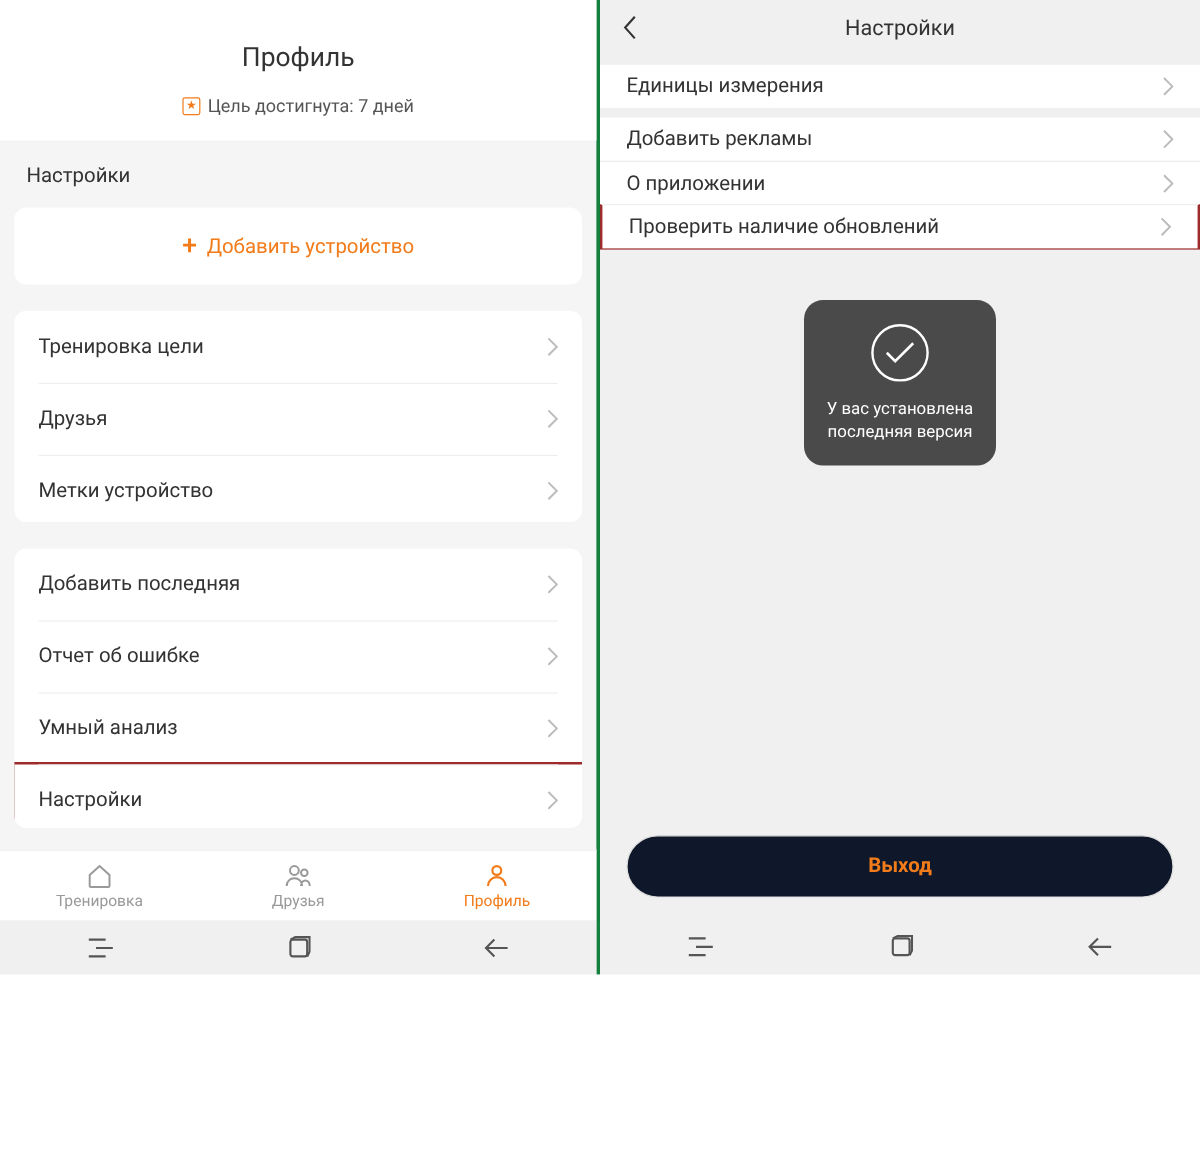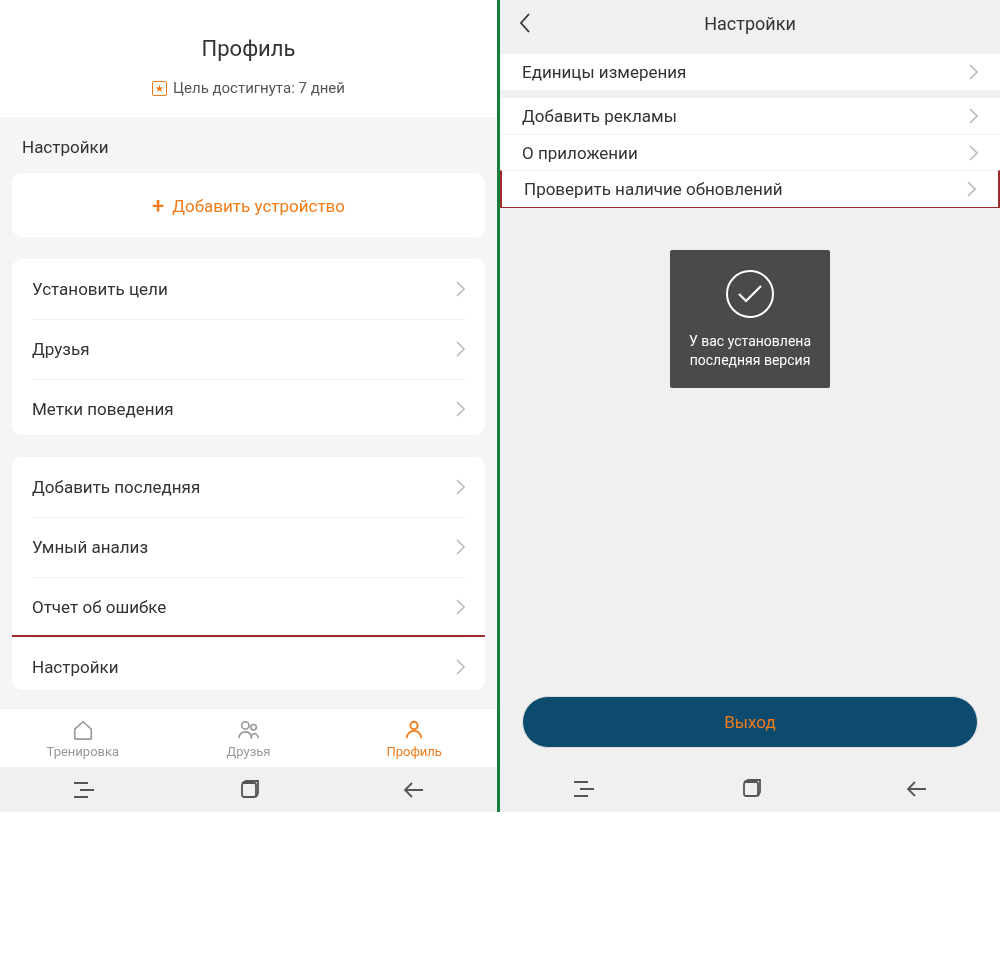--- a/index.html
+++ b/index.html
@@ -35,26 +35,26 @@
   .r-header { display: flex; align-items: center; padding: 12px 18px; background: #f0f0f0; }
   .r-back { width: 28px; color: #333; }
   .r-title { flex: 1; text-align: center; font-size: 18px; color: #333; margin-right: 28px; }
   .r-list { display: flex; flex-direction: column; }
   .r-item { background: #fff; display: flex; align-items: center; justify-content: space-between; padding: 8px 22px; font-size: 17px; color: #333; }
   .r-item.spaced { margin-top: 8px; }
   .r-item.sep { border-top: 1px solid #eee; }
   .r-highlight { border: 2px solid #9e2b2b; margin: -1px 0; }
 
   .toast-area { flex: 1; display: flex; align-items: flex-start; justify-content: center; padding-top: 42px; background: #f0f0f0; }
-  .toast { background: #4a4a4a; color: #fff; width: 160px; border-radius: 2px; text-align: center; padding: 20px 12px 18px; }
+  .toast { background: #4a4a4a; color: #fff; width: 160px; border-radius: 16px; text-align: center; padding: 20px 12px 18px; }
   .toast-check { width: 48px; height: 48px; border: 2px solid #fff; border-radius: 50%; margin: 0 auto 14px; display: flex; align-items: center; justify-content: center; }
   .toast-text { font-size: 14px; line-height: 1.35; }
 
   .logout-wrap { padding: 16px 22px 18px; background: #f0f0f0; }
-  .logout-btn { width: 100%; background: #0c4a6e; border: 1px solid #ddd; border-radius: 30px; padding: 15px 0; text-align: center; color: #f27b1a; font-size: 17px; }
+  .logout-btn { width: 100%; background: #0f172a; border: 1px solid #ddd; border-radius: 30px; padding: 15px 0; text-align: center; color: #f27b1a; font-size: 17px; font-weight: bold; }
 
   svg { display: block; }
 </style>
 </head>
 <body>
 
 <div class="screen screen-left">
   <div class="profile-header">
     <div class="profile-title">Профиль</div>
     <div class="goal-row">
@@ -67,64 +67,64 @@
   <div class="card">
     <div class="add-device">
       <span class="plus">+</span>
       <span>Добавить устройство</span>
     </div>
   </div>
 
 
   <div class="card">
     <div class="list-item">
-      <span>Установить цели</span>
+      <span>Тренировка цели</span>
       <span class="chevron">
           <svg width="9" height="16" viewBox="0 0 9 16" fill="none" stroke="currentColor" stroke-width="1.6">
             <path d="M1 1l7 7-7 7"></path>
           </svg>
         </span>
     </div>
     <div class="list-item">
       <span>Друзья</span>
       <span class="chevron">
           <svg width="9" height="16" viewBox="0 0 9 16" fill="none" stroke="currentColor" stroke-width="1.6">
             <path d="M1 1l7 7-7 7"></path>
           </svg>
         </span>
     </div>
     <div class="list-item">
-      <span>Метки поведения</span>
+      <span>Метки устройство</span>
       <span class="chevron">
           <svg width="9" height="16" viewBox="0 0 9 16" fill="none" stroke="currentColor" stroke-width="1.6">
             <path d="M1 1l7 7-7 7"></path>
           </svg>
         </span>
     </div>
   </div>
 
   <div class="card">
     <div class="list-item">
       <span>Добавить последняя</span>
       <span class="chevron">
           <svg width="9" height="16" viewBox="0 0 9 16" fill="none" stroke="currentColor" stroke-width="1.6">
             <path d="M1 1l7 7-7 7"></path>
           </svg>
         </span>
     </div>
     <div class="list-item">
+      <span>Отчет об ошибке</span>
+      <span class="chevron">
+          <svg width="9" height="16" viewBox="0 0 9 16" fill="none" stroke="currentColor" stroke-width="1.6">
+            <path d="M1 1l7 7-7 7"></path>
+          </svg>
+        </span>
+    </div>
+    <div class="list-item">
       <span>Умный анализ</span>
-      <span class="chevron">
-          <svg width="9" height="16" viewBox="0 0 9 16" fill="none" stroke="currentColor" stroke-width="1.6">
-            <path d="M1 1l7 7-7 7"></path>
-          </svg>
-        </span>
-    </div>
-    <div class="list-item">
-      <span>Отчет об ошибке</span>
       <span class="chevron">
           <svg width="9" height="16" viewBox="0 0 9 16" fill="none" stroke="currentColor" stroke-width="1.6">
             <path d="M1 1l7 7-7 7"></path>
           </svg>
         </span>
     </div>
     <div class="list-item highlight-row">
       <span>Настройки</span>
       <span class="chevron">
           <svg width="9" height="16" viewBox="0 0 9 16" fill="none" stroke="currentColor" stroke-width="1.6">

